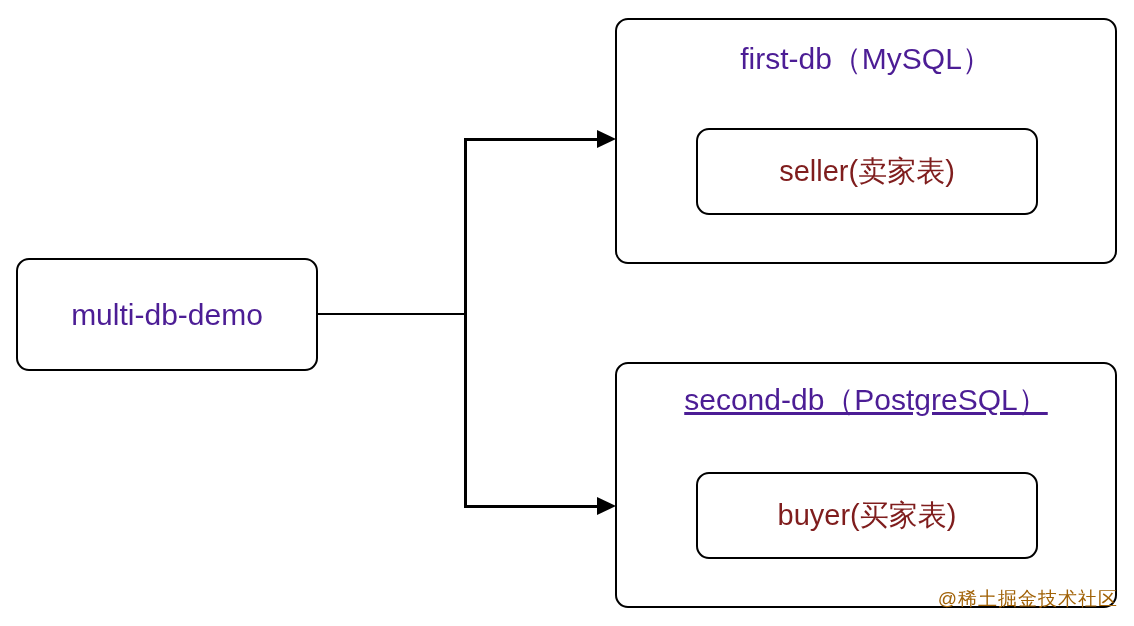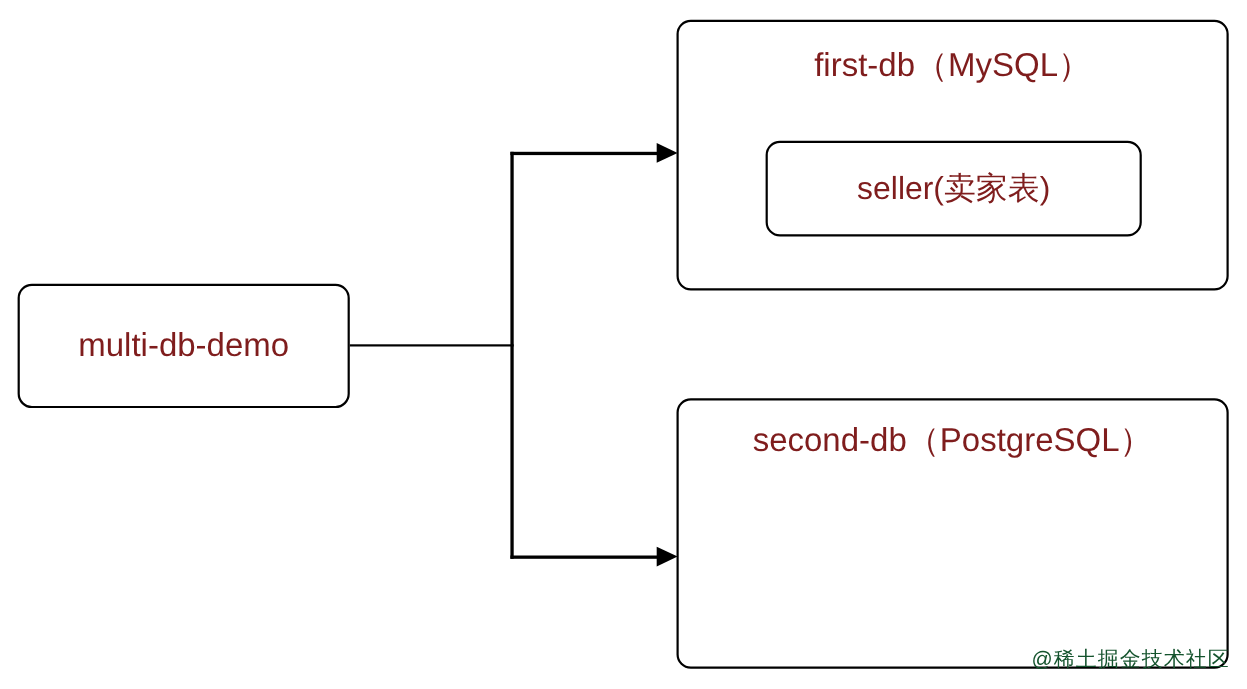--- a/index.html
+++ b/index.html
@@ -17,21 +17,21 @@
   }
   .node {
     position: absolute;
     box-sizing: border-box;
     background: #ffffff;
     border: 2.4px solid #000000;
     border-radius: 13px;
   }
   .node-label {
     position: absolute;
-    color: #7f1d1d;
+    color: #4c1d95;
     white-space: nowrap;
     letter-spacing: 0px;
   }
 
   
   #root-node {
     left: 16px;
     top: 258px;
     width: 302px;
     height: 113px;
@@ -55,21 +55,21 @@
   #first-db-node { top: 18px; }
   #second-db-node { top: 362px; }
 
   .db-title {
     left: 0;
     right: 0;
     text-align: center;
     font-size: 30px;
     top: 19px;
   }
-  #second-db-node .db-title { top: 16px; }
+  #second-db-node .db-title { top: 16px; text-decoration: underline; }
 
   
   .table-node {
     position: absolute;
     box-sizing: border-box;
     background: #ffffff;
     border: 2.4px solid #000000;
     border-radius: 13px;
     left: 79px;
     width: 342px;
@@ -131,21 +131,21 @@
     border-left: 19px solid #000000;
   }
   #arrow-first { left: 597px; top: 129.8px; }
   #arrow-second { left: 597px; top: 497.2px; }
 
   #watermark {
     position: absolute;
     right: 16px;
     bottom: 14px;
     font-size: 19px;
-    color: #14532d;
+    color: #a16207;
     letter-spacing: 1px;
     white-space: nowrap;
     user-select: none;
   }
 </style>
 </head>
 <body>
 
 <div id="canvas">
 
@@ -162,17 +162,20 @@
 
   <div class="node db-container" id="first-db-node">
     <span class="node-label db-title">first-db（MySQL）</span>
     <div class="table-node" id="seller-table-node">
       <span class="table-label">seller(卖家表)</span>
     </div>
   </div>
 
   <div class="node db-container" id="second-db-node">
     <span class="node-label db-title">second-db（PostgreSQL）</span>
+    <div class="table-node" id="buyer-table-node">
+      <span class="table-label">buyer(买家表)</span>
+    </div>
   </div>
 
   <div id="watermark">@稀土掘金技术社区</div>
 
 </div>
 
 </body></html>

